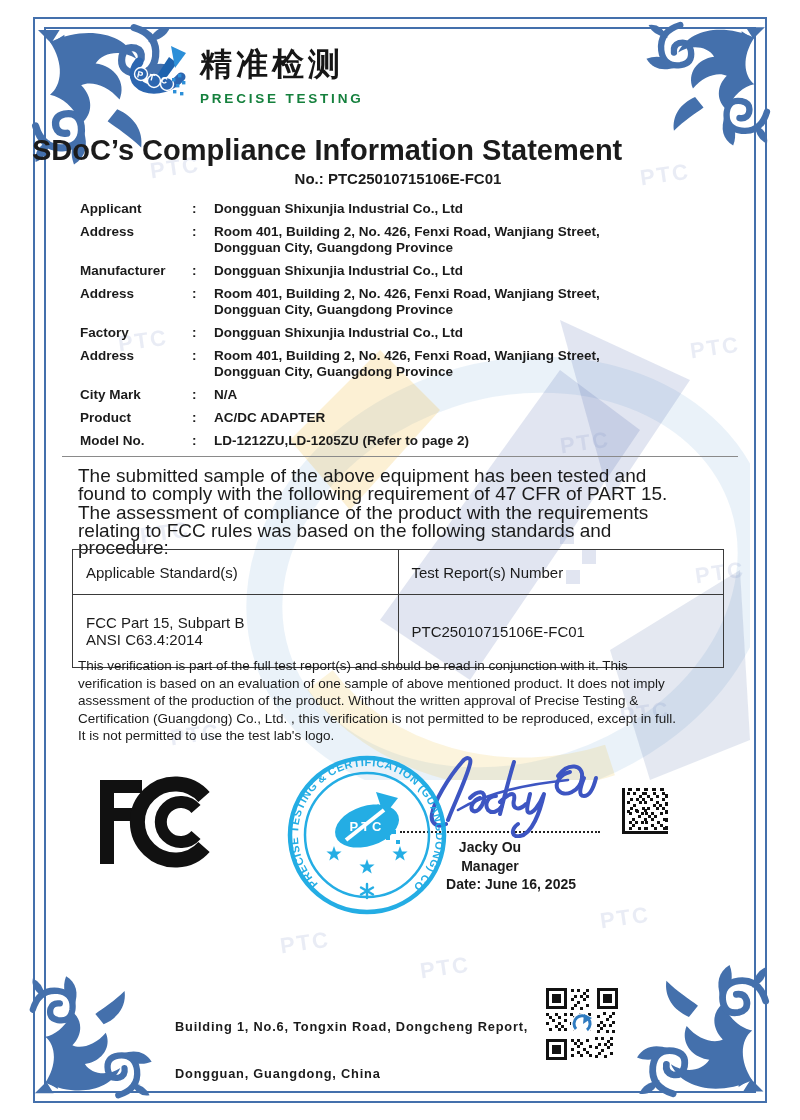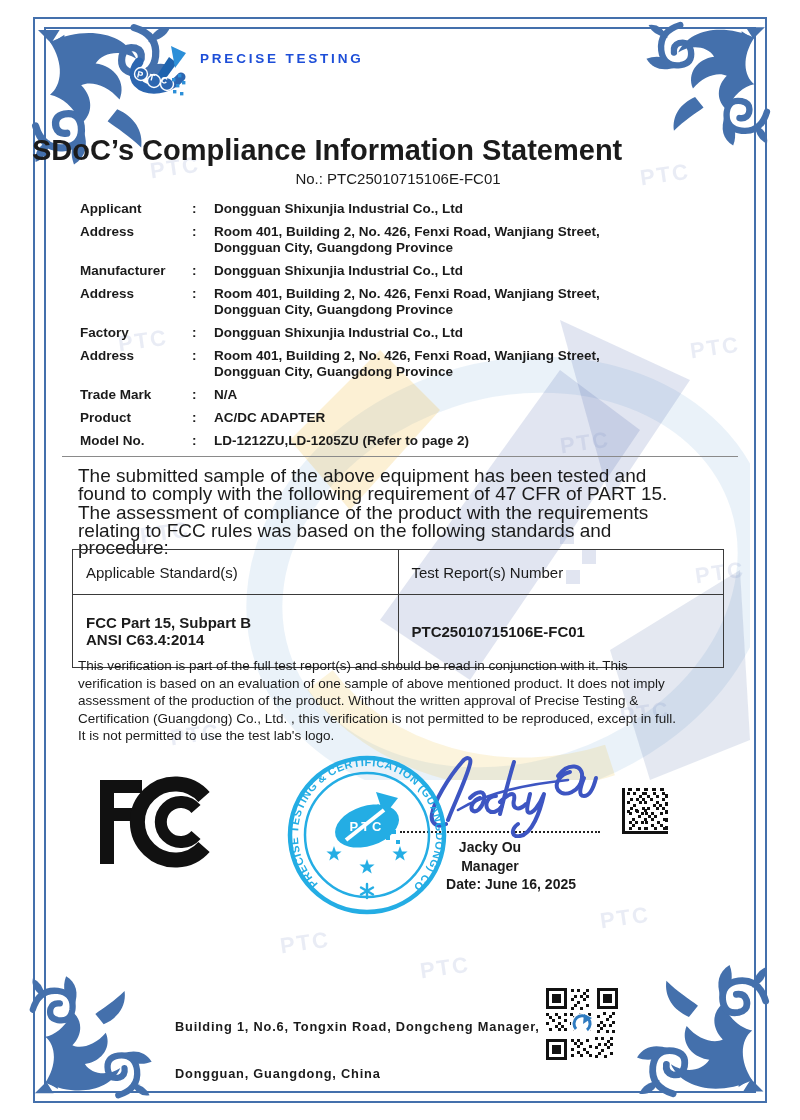--- a/index.html
+++ b/index.html
@@ -16,40 +16,40 @@
   .c-bl{left:14px;bottom:6px;width:146px;height:146px;transform:scaleY(-1);}
   .c-br{right:14px;bottom:6px;width:158px;height:158px;transform:scale(-1,-1);}
   
   .wm-layer{position:absolute;inset:0;z-index:1;pointer-events:none;}
   .wm-txt{position:absolute;font-weight:bold;font-size:22px;color:rgba(125,145,195,.17);
           transform:rotate(-8deg);letter-spacing:2px;}
   
   .logo{left:126px;top:40px;display:flex;align-items:flex-start;z-index:4;}
   .logo-txt{margin-left:10px;padding-top:8px;}
   .logo-cn{font-size:32px;font-weight:bold;letter-spacing:4px;color:#161616;line-height:32px;}
-  .logo-en{font-size:13.5px;font-weight:bold;letter-spacing:2.8px;color:#1d4ed8;margin-top:3px;}
+  .logo-en{font-size:13.5px;font-weight:bold;letter-spacing:2.8px;color:#15803d;margin-top:11px;}
   .title{left:0;right:0;top:134px;text-align:left;font-size:29px;font-weight:bold;z-index:4;padding-left:32px;}
-  .doc-no{left:0;right:4px;top:170px;text-align:center;font-size:15px;font-weight:normal;z-index:4;}
+  .doc-no{left:0;right:4px;top:170px;text-align:center;font-size:15px;font-weight:bold;z-index:4;}
   
   .fields{left:80px;top:201px;width:648px;z-index:4;}
   .frow{display:flex;margin-bottom:7px;font-size:13.5px;font-weight:bold;line-height:16px;}
   .flabel{width:112px;flex:none;}
   .fcolon{width:22px;flex:none;}
   .fvalue{flex:1;white-space:pre-line;}
   .hr{left:62px;top:456px;width:676px;border-top:1px solid #8a8a8a;z-index:4;}
   
   .paras{left:78px;top:467px;width:594px;font-size:19px;line-height:17.5px;z-index:4;}
   .paras p{margin:0 0 2px 0;}
   .para3{left:78px;top:657px;width:606px;font-size:13.5px;line-height:17.6px;z-index:4;}
   
   .stable{left:72px;top:549px;width:652px;border-collapse:collapse;z-index:4;position:absolute;
           font-size:15px;}
   .stable td{border:1.5px solid #3a3a3a;vertical-align:middle;padding-left:13px;}
   .stable .hrow td{height:42px;font-weight:normal;}
-  .stable .drow td{height:70px;font-weight:bold;white-space:pre-line;}
+  .stable .drow td{height:70px;font-weight:normal;white-space:pre-line;}
   
   .fcc{left:92px;top:770px;z-index:4;}
   .stamp{left:286px;top:754px;z-index:6;}
   .signature{left:418px;top:750px;z-index:5;}
   .dotline{left:400px;top:831px;width:200px;border-bottom:2px dotted #222;z-index:4;}
   .sigtext{left:404px;top:838px;width:172px;font-size:14px;font-weight:bold;line-height:18.5px;z-index:5;}
   .sigtext .c{text-align:center;}
   .sigtext .d{text-align:right;padding-left:10px;white-space:pre;}
   .dmatrix{left:622px;top:788px;z-index:4;}
   
@@ -147,20 +147,21 @@
       <g fill="#2c8fd8">
         <rect x="46" y="38" width="3.4" height="3.4"></rect>
           <rect x="52" y="34" width="3.4" height="3.4"></rect>
         <rect x="50" y="44" width="3.4" height="3.4"></rect>
           <rect x="56" y="41" width="3.4" height="3.4"></rect>
         <rect x="47" y="50" width="3.4" height="3.4"></rect>
           <rect x="54" y="52" width="3.4" height="3.4"></rect>
       </g>
     </svg>
     <div class="logo-txt">
+      <div class="logo-cn">精准检测</div>
       <div class="logo-en">PRECISE TESTING</div>
     </div>
   </div>
 
   <div class="abs title">SDoC’s Compliance Information Statement</div>
   <div class="abs doc-no">No.: PTC25010715106E-FC01</div>
 
   <div class="abs fields">
     <div class="frow">
         <div class="flabel">Applicant</div>
@@ -189,21 +190,21 @@
         <div class="fcolon">:</div>
         <div class="fvalue">Dongguan Shixunjia Industrial Co., Ltd</div>
       </div>
     <div class="frow">
         <div class="flabel">Address</div>
         <div class="fcolon">:</div>
         <div class="fvalue">Room 401, Building 2, No. 426, Fenxi Road, Wanjiang Street,
 Dongguan City, Guangdong Province</div>
       </div>
     <div class="frow">
-        <div class="flabel">Trade Mark</div>
+        <div class="flabel">City Mark</div>
         <div class="fcolon">:</div>
         <div class="fvalue">N/A</div>
       </div>
     <div class="frow">
         <div class="flabel">Product</div>
         <div class="fcolon">:</div>
         <div class="fvalue">AC/DC ADAPTER</div>
       </div>
     <div class="frow">
         <div class="flabel">Model No.</div>
@@ -310,21 +311,21 @@
         <rect x="43" y="30" width="3" height="4"></rect>
         <rect x="43" y="38" width="3" height="4"></rect>
     </g>
     <use href="#noise" transform="translate(5,4)"></use>
     <use href="#noise" transform="translate(23,4) rotate(90 10 10)"></use>
     <use href="#noise" transform="translate(5,22) rotate(180 10 10)"></use>
     <use href="#noise" transform="translate(23,22) rotate(270 10 10)"></use>
   </svg>
 
   <div class="abs footer-text">
-    <div>Building 1, No.6, Tongxin Road, Dongcheng Manager,</div>
+    <div>Building 1, No.6, Tongxin Road, Dongcheng Report,</div>
     <div>Dongguan, Guangdong, China</div>
     
     
   </div>
 
   <svg class="abs fqr" width="72" height="72" viewBox="0 0 72 72">
     <g fill="#111">
       <rect x="0" y="0" width="21" height="21"></rect>
         <rect x="51" y="0" width="21" height="21"></rect>
         <rect x="0" y="51" width="21" height="21"></rect>

